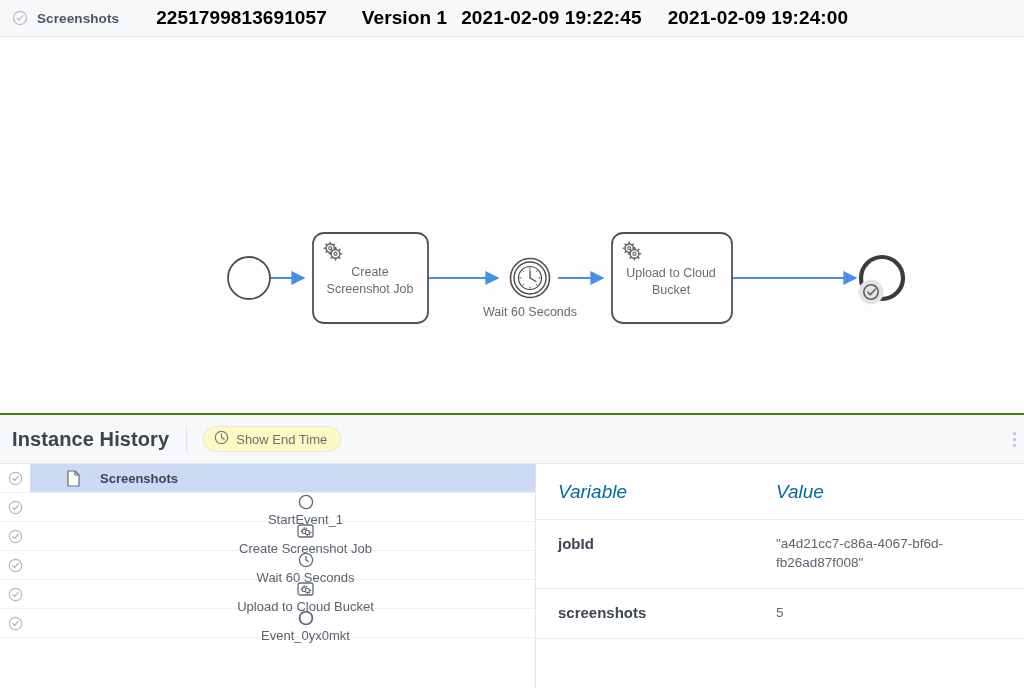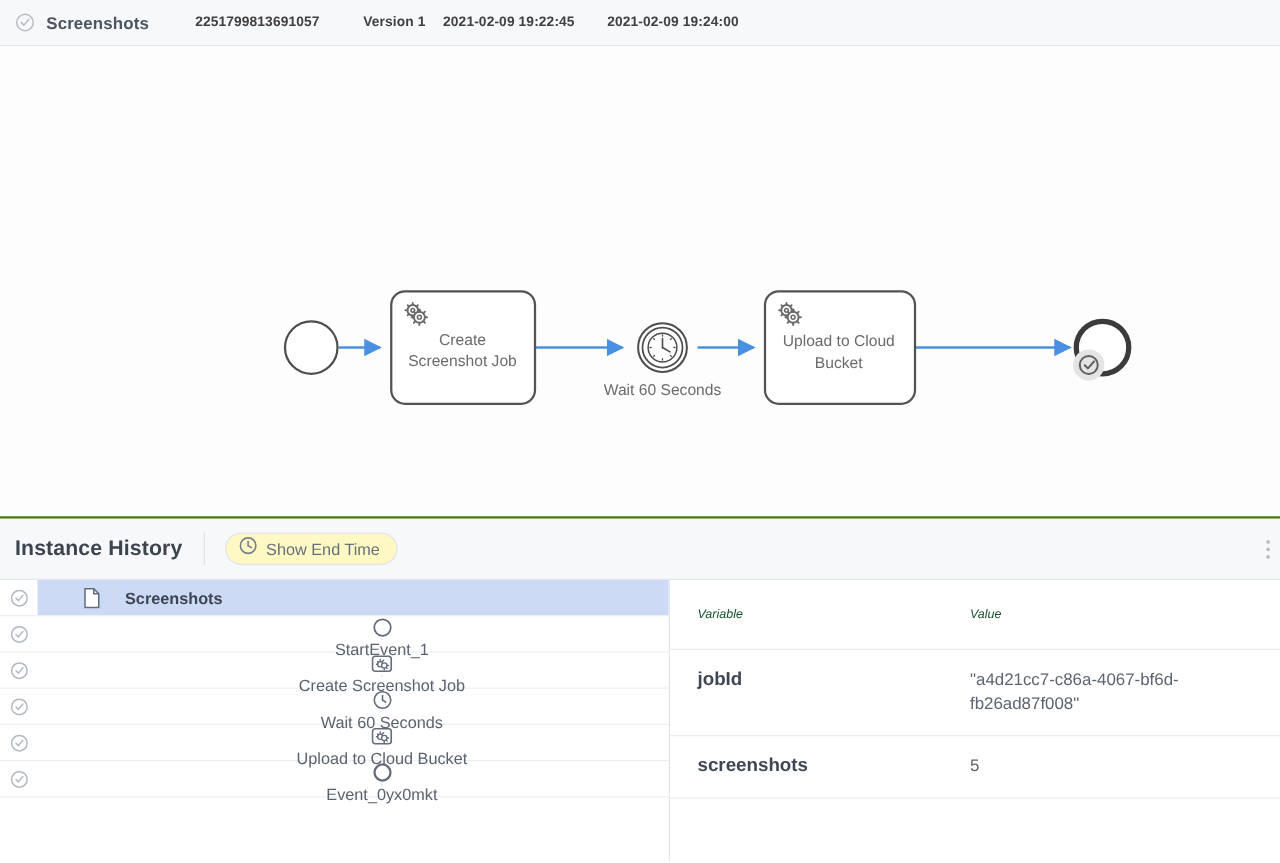--- a/index.html
+++ b/index.html
@@ -25,23 +25,23 @@
     flex: 0 0 16px;
     margin-right: 9px;
   }
   .topbar-name {
     font-size: 13.5px;
     font-weight: bold;
     color: #4d5561;
     letter-spacing: .1px;
   }
   .topbar-meta {
-    font-size: 11px;
+    font-size: 19px;
     font-weight: bold;
-    color: #404040;
+    color: #000000;
     letter-spacing: .1px;
     white-space: nowrap;
   }
   .m1 { margin-left: 37px; }
   .m2 { margin-left: 35px; }
   .m3 { margin-left: 14px; }
   .m4 { margin-left: 26px; }
 
   
   .canvas {
@@ -63,21 +63,21 @@
   .bottom-head {
     height: 49px;
     background: #f7f8fa;
     border-bottom: 1px solid #e3e6ec;
     display: flex;
     align-items: center;
     padding-left: 12px;
     position: relative;
   }
   .bh-title {
-    font-size: 17px;
+    font-size: 20px;
     font-weight: bold;
     color: #3c4450;
     letter-spacing: .1px;
   }
   .bh-sep {
     width: 1px; height: 26px;
     background: #dfe2e8;
     margin: 0 16px 0 17px;
   }
   .pill {
@@ -161,21 +161,21 @@
   .vars {
     flex: 1;
     background: #ffffff;
     overflow: hidden;
   }
   .vrow { display: flex; border-bottom: 1px solid #e9ecf1; }
   .vhead { height: 56px; align-items: center; }
   .vcell-name { width: 240px; flex: 0 0 240px; padding-left: 22px; }
   .vcell-val  { flex: 1; padding-right: 32px; }
   .vhead .vcell-name, .vhead .vcell-val {
-    font-size: 10px; font-style: italic; color: #14532d;
+    font-size: 19px; font-style: italic; color: #0369a1;
     display: flex; align-items: center; height: 100%;
   }
   .vbody { padding: 14px 0 16px 0; align-items: flex-start; }
   .vname { font-size: 15px; font-weight: bold; color: #3f4653; padding-top: 1px; }
   .vval  { font-size: 13.5px; color: #5d6personally; }
   .vval  { font-size: 13.5px; color: #5d6470; line-height: 19px; word-break: break-word; }
 </style>
 </head>
 <body>
 

